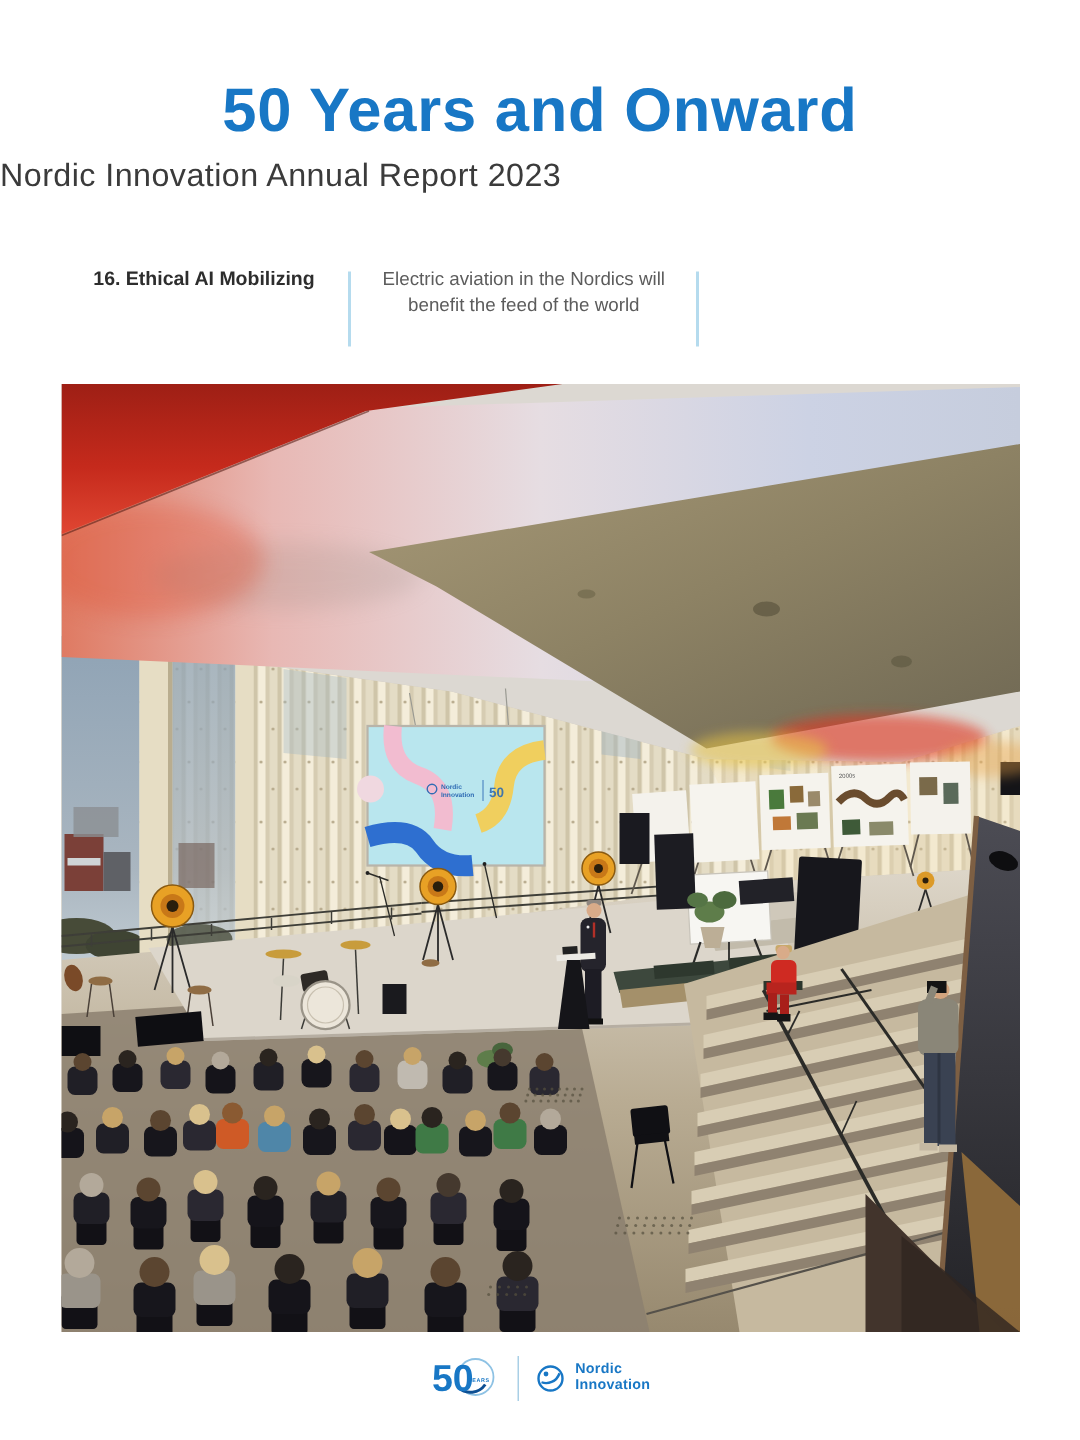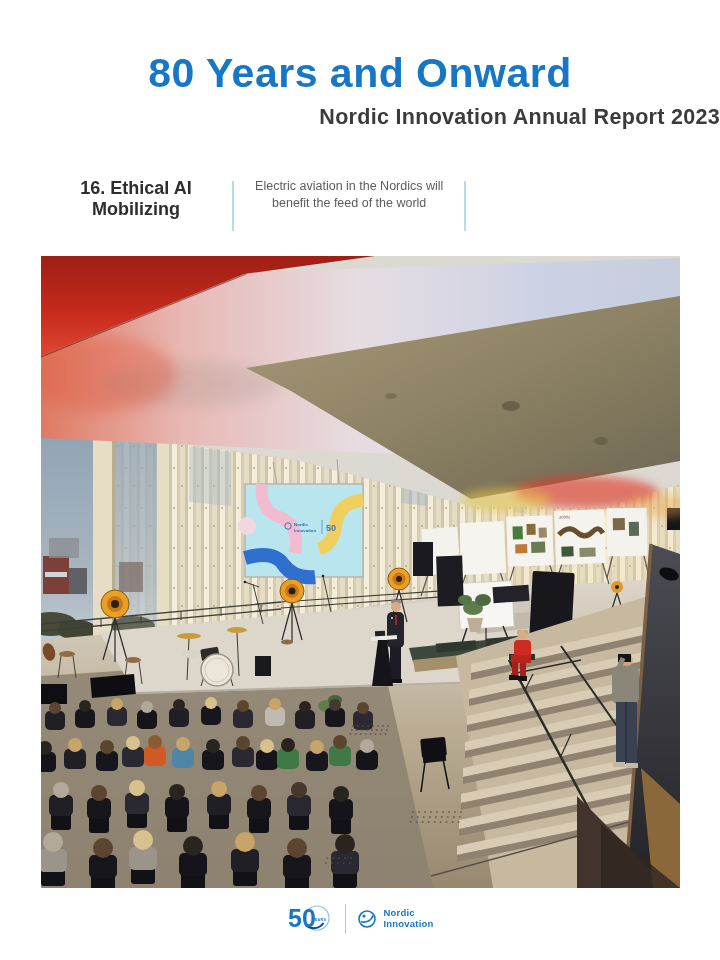--- a/index.html
+++ b/index.html
@@ -5,32 +5,32 @@
   html,body{margin:0;padding:0;}
   body{
     width:720px;height:960px;position:relative;background:#ffffff;
     font-family:"Liberation Sans","DejaVu Sans",sans-serif;overflow:hidden;
   }
   .title{
     position:absolute;top:50px;left:0;width:720px;text-align:center;
     font-size:41px;font-weight:bold;color:#1877c5;letter-spacing:0.5px;margin:0;
   }
   .subtitle{
-    position:absolute;top:105px;left:0;width:720px;text-align:right;
-    font-size:21.5px;font-weight:700;color:#3b3b3b;letter-spacing:0.3px;margin:0;
+    position:absolute;top:105px;left:0;width:720px;text-align:left;
+    font-size:21.5px;font-weight:400;color:#3b3b3b;letter-spacing:0.3px;margin:0;
   }
   .teasers{
     position:absolute;top:178px;left:40px;width:640px;display:flex;align-items:flex-start;
   }
   .teaser{text-align:center;padding:0 8px;box-sizing:border-box;}
   .teaser.c1{flex:0 0 30%;}
   .teaser.c2{flex:0 0 36%;}
   .teaser.c3{flex:0 0 34%;}
   .teaser h3{
-    margin:0 0 2px 0;font-size:18px;font-weight:bold;color:#2d2d2d;white-space:pre-wrap;
+    margin:0 0 2px 0;font-size:13px;font-weight:bold;color:#2d2d2d;white-space:pre-wrap;
   }
   .teaser p{
     margin:0;font-size:12.5px;line-height:1.32;color:#5c5c5c;
   }
   .t-divider{
     flex:0 0 2px;width:2px;height:50px;background:#b5dbee;margin-top:3px;
   }
   .photo{
     position:absolute;top:256px;left:41px;width:639px;height:632px;background:#cfc8bb;
   }
@@ -39,21 +39,21 @@
     position:absolute;top:897px;left:0;width:720px;height:44px;
     display:flex;justify-content:center;align-items:center;gap:11px;
   }
   .f-divider{width:1px;height:30px;background:#a9cfe6;}
   .f-brand{display:flex;align-items:center;gap:6px;}
   .f-brand-text{font-size:9.5px;font-weight:bold;color:#1877c5;line-height:1.15;letter-spacing:0.2px;}
 </style>
 </head>
 <body>
 
-<h1 class="title">80 Years and Onward</h1>
+<h1 class="title">50 Years and Onward</h1>
 <div class="subtitle">Nordic Innovation Annual Report 2023</div>
 
 <div class="teasers">
   <div class="teaser c1">
     <h3>16. Ethical AI Mobilizing</h3>
   </div>
   <div class="t-divider"></div>
   <div class="teaser c2">
     <p>Electric aviation in the Nordics will benefit the feed of the world</p>
   </div>

